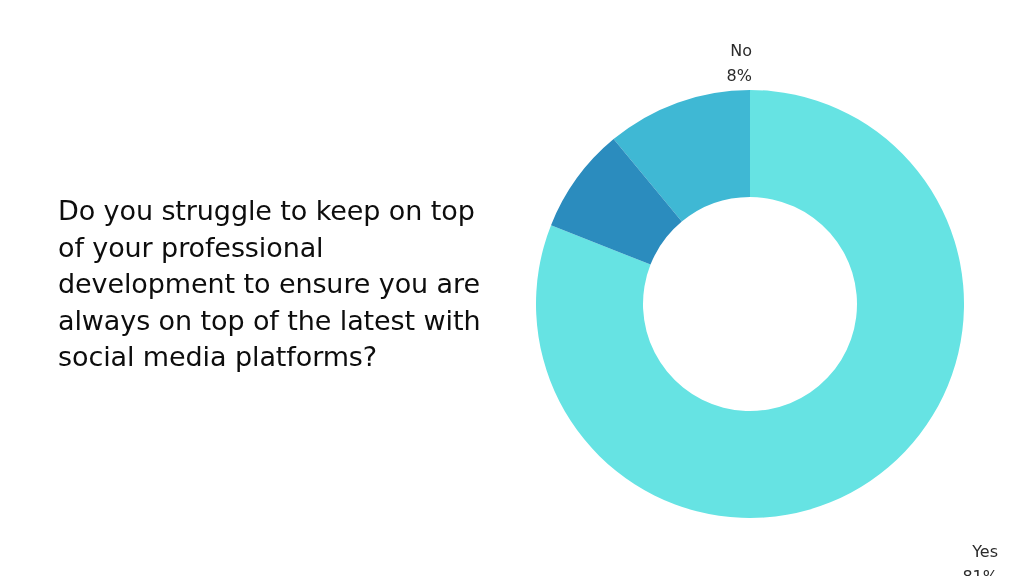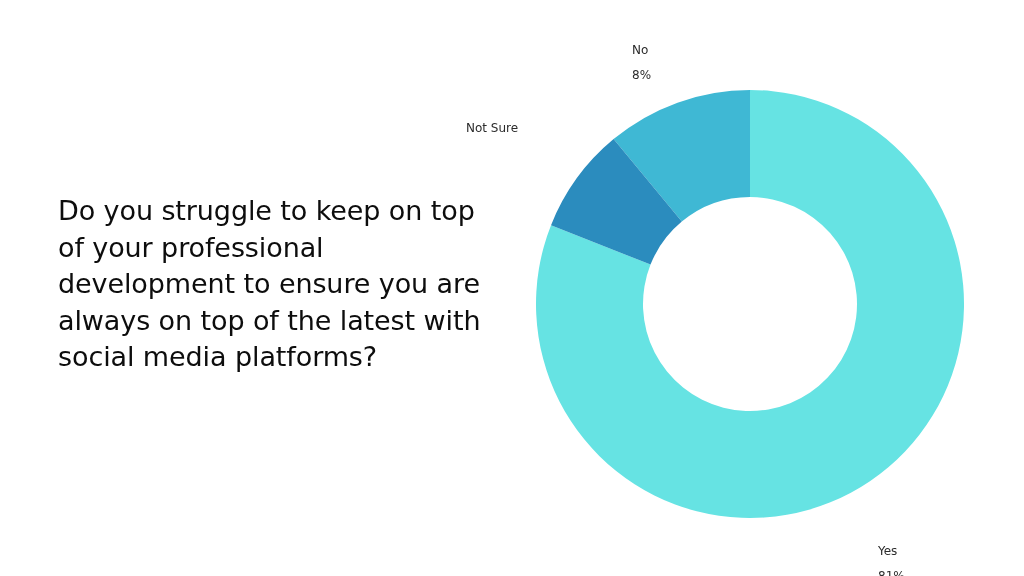--- a/index.html
+++ b/index.html
@@ -49,22 +49,22 @@
   }
   #donut-svg {
     display: block;
     width: 428px;
     height: 428px;
   }
 
   
   .slice-label {
     position: absolute;
-    text-align: left;
-    font-size: 12px;
+    text-align: right;
+    font-size: 16px;
     line-height: 25px;
     color: #2b2b2b;
     font-weight: 400;
     white-space: nowrap;
   }
   .slice-label .label-name { display: block; }
   .slice-label .label-value { display: block; }
 
   #label-no        { left: 632px; top: 38px;  width: 120px; }
   #label-not-sure  { left: 466px; top: 116px; width: 120px; }
@@ -87,21 +87,20 @@
       <path id="slice-no" d="M 15.03 135.22 A 214 214 0 0 1 77.59 49.11 L 145.80 131.56 A 107 107 0 0 0 114.51 174.61 Z" fill="#2B8CBE"></path>
     </svg>
   </div>
 
   <div id="label-no" class="slice-label">
     <span class="label-name">No</span>
     <span class="label-value">8%</span>
   </div>
 
   <div id="label-not-sure" class="slice-label">
-    <span class="label-name">Not Sure</span>
   </div>
 
   <div id="label-yes" class="slice-label">
     <span class="label-name">Yes</span>
     <span class="label-value">81%</span>
   </div>
 
 </div>
 
 </body></html>

